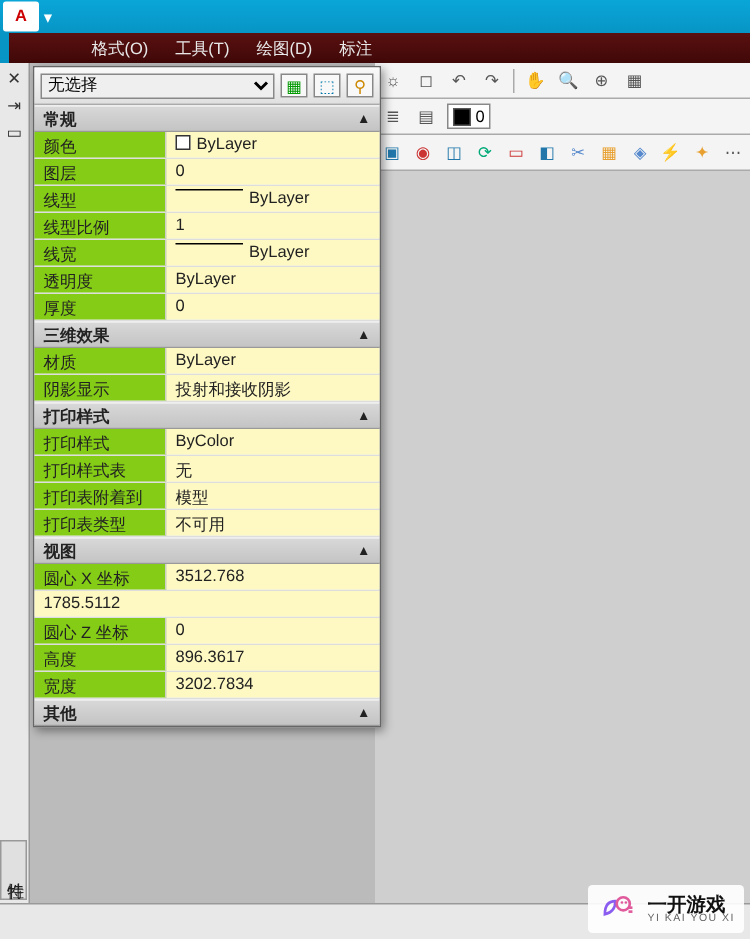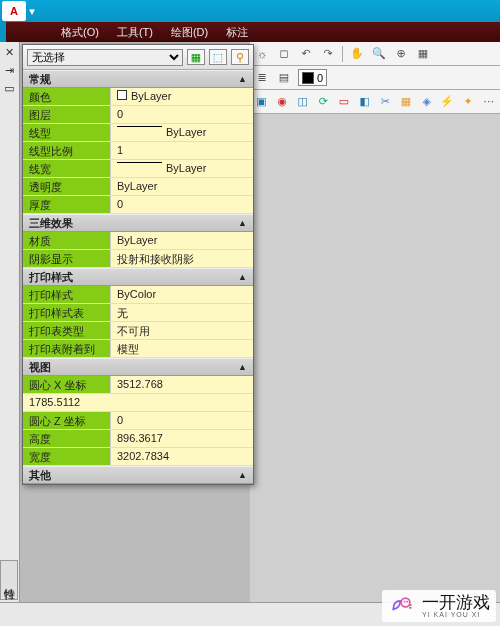--- a/index.html
+++ b/index.html
@@ -28,21 +28,21 @@
 .proprow{height:18px;display:flex;border-bottom:1px solid #ddd}
 .proprow .k{width:88px;background:#84cc16;border-right:1px solid #ccc;padding:2px 6px;color:#222}
 .proprow .v{flex:1;background:#fef9c3;padding:2px 6px;color:#222;display:flex;align-items:flex-start;gap:4px}
 .lineprev{display:inline-block;width:45px;height:1px;background:#000}
 .sw{width:10px;height:10px;border:1px solid #333;display:inline-block}
 .sw.white{background:#fff}
 .bottomstatus{position:absolute;left:0;bottom:0;width:500px;height:24px;background:#e8e8e8;border-top:1px solid #999}
 .watermark{position:absolute;right:4px;bottom:4px;display:flex;align-items:center;gap:6px;background:rgba(255,255,255,.9);padding:2px 6px;border-radius:3px}
 .wmicon{width:28px;height:28px}
 .wmtext{display:flex;flex-direction:column;line-height:1}
-.wmtext .cn{font-size:17px;font-weight:normal;color:#111}
+.wmtext .cn{font-size:13px;font-weight:bold;color:#111}
 .wmtext .en{font-size:7px;letter-spacing:1px;color:#666}
 .leftborder{position:absolute;left:0;top:22px;width:6px;height:580px;background:#0795c5}
 </style>
 </head>
 <body>
 
 <div class="wrap">
 
 <div class="titlebar">
   <div class="appicon">
@@ -183,26 +183,26 @@
     </div>
     <div class="proprow">
           <div class="k">打印样式</div>
           <div class="v">ByColor</div>
         </div>
     <div class="proprow">
           <div class="k">打印样式表</div>
           <div class="v">无</div>
         </div>
     <div class="proprow">
+          <div class="k">打印表附着到</div>
+          <div class="v">模型</div>
+        </div>
+    <div class="proprow">
           <div class="k">打印表类型</div>
           <div class="v">不可用</div>
-        </div>
-    <div class="proprow">
-          <div class="k">打印表附着到</div>
-          <div class="v">模型</div>
         </div>
   </div>
 
   <div class="section">
     <div class="sechead">
       <span>视图</span>
       <span class="caret">▲</span>
     </div>
     <div class="proprow">
           <div class="k">圆心 X 坐标</div>

